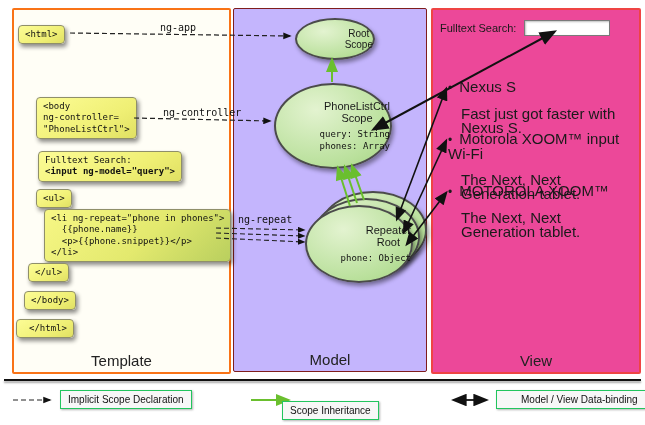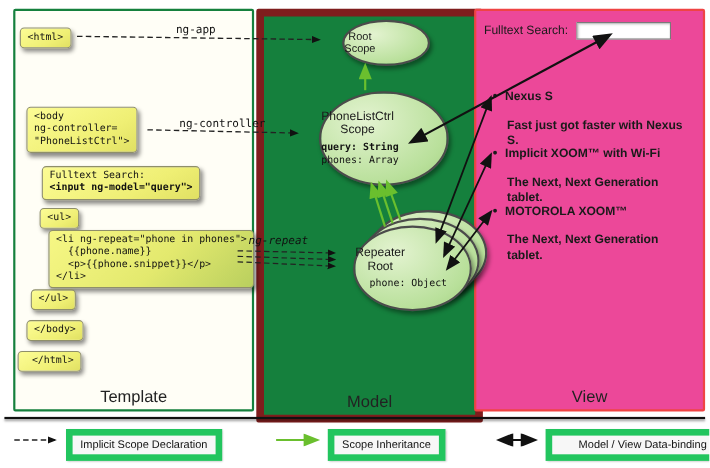--- a/index.html
+++ b/index.html
@@ -1,77 +1,77 @@
 <!DOCTYPE html>
 <html><head>
 <meta charset="utf-8">
 <style>
   html,body{margin:0;padding:0;background:#fff;}
   #stage{position:relative;width:645px;height:425px;background:#fff;
          font-family:"Liberation Sans",sans-serif;color:#1a1a1a;overflow:hidden;}
   .panel{position:absolute;top:8px;height:362px;border-radius:2px;}
-  #template-panel{left:12px;width:215px;border:2px solid #15803d;background:#fffef6;}
-  #model-panel{left:233px;width:192px;border:7px solid #7f1d1d;background:#15803d;}
+  #template-panel{left:12px;width:215px;border:2px solid #f97316;background:#fffef6;}
+  #model-panel{left:233px;width:192px;border:1px solid #7f1d1d;background:#c4b5fd;}
   #view-panel{left:431px;width:206px;border:2px solid #ef4444;background:#ec4899;}
   .panel-label{position:absolute;top:342px;width:100%;text-align:center;font-size:15px;color:#222;}
 
   .code{position:absolute;z-index:10;font-family:"DejaVu Sans Mono",monospace;font-size:9px;
         line-height:1.25;white-space:pre;padding:3px 6px;border:1px solid #8f8f6a;border-radius:4px;
         background:linear-gradient(150deg,#fcfc95 0%,#efef74 65%,#e0e063 100%);
         box-shadow:2px 3px 4px rgba(0,0,0,.45);color:#111;}
   .code.bold{font-weight:normal;}
   .code .bold{font-weight:bold;}
 
   .ellipse{position:absolute;z-index:10;border:2px solid #4b4b4b;border-radius:50%;
            background:radial-gradient(ellipse at 35% 30%,#e3f3d0,#b9e09b 70%,#a3d181 100%);
            box-shadow:2px 3px 4px rgba(0,0,0,.4);
-           display:flex;flex-direction:column;align-items:flex-start;justify-content:center;margin-left:16px;}
+           display:flex;flex-direction:column;align-items:flex-end;justify-content:center;}
   .ellipse .title{font-size:11px;line-height:1.15;text-align:center;white-space:pre;color:#1a1a1a;}
   .ellipse .prop{font-family:"DejaVu Sans Mono",monospace;font-size:9px;line-height:1.3;color:#111;}
-  .ellipse .prop.bold{font-weight:bold;}
+  .ellipse .prop.bold{font-weight:normal;}
   #root-scope .title{font-size:10px;}
 
   .arrow-label{position:absolute;z-index:25;font-family:"DejaVu Sans Mono",monospace;
                font-size:10px;color:#111;background:transparent;}
 
   #arrows{position:absolute;left:0;top:0;width:645px;height:425px;z-index:20;pointer-events:none;}
 
   #view-search-label{position:absolute;left:440px;top:22px;font-size:11px;z-index:10;}
   #view-search-input{position:absolute;left:524px;top:20px;width:80px;height:14px;z-index:10;
                      border:1px solid #7a7a7a;background:#fff;box-shadow:inset 1px 1px 2px rgba(0,0,0,.25);
                      font-size:10px;padding:0 2px;}
-  .view-item{position:absolute;left:448px;width:184px;z-index:10;font-size:11px;font-weight:bold;}
+  .view-item{position:absolute;left:448px;width:184px;z-index:10;font-size:15px;}
   .view-name{line-height:14px;}
   .bullet::before{content:"\2022";margin-right:7px;font-size:12px;}
   .view-snippet{margin-top:12px;margin-left:13px;line-height:14px;}
 
   #separator{position:absolute;left:4px;top:379px;width:637px;height:0;border-top:2px solid #111;
              box-shadow:0 2px 2px rgba(0,0,0,.35);}
   .legend-arrow{position:absolute;top:394px;z-index:10;}
   .legend-box{position:absolute;top:390px;z-index:10;font-size:10px;padding:3px 7px;
-              border:6px solid #22c55e;background:#f7f7f7;box-shadow:1px 1px 2px rgba(0,0,0,.3);
+              border:1px solid #22c55e;background:#f7f7f7;box-shadow:1px 1px 2px rgba(0,0,0,.3);
               white-space:nowrap;color:#111;}
 </style>
 </head>
 <body>
 
 <div id="stage">
 
   <div class="panel" id="template-panel">
     <div class="panel-label">Template</div>
   </div>
   <div class="panel" id="model-panel">
     <div class="panel-label">Model</div>
   </div>
   <div class="panel" id="view-panel">
     <div class="panel-label">View</div>
   </div>
 
   <div class="code bold" style="left:18px;top:25px;">&lt;html&gt;</div>
-  <div class="code bold" style="left:24px;top:97px;">&lt;body
+  <div class="code bold" style="left:36px;top:97px;">&lt;body
 ng-controller=
 "PhoneListCtrl"&gt;</div>
   <div class="code" style="left:38px;top:151px;"><span>Fulltext Search:</span>
 <span class="bold">&lt;input ng-model="query"&gt;</span></div>
   <div class="code bold" style="left:36px;top:189px;">&lt;ul&gt;</div>
   <div class="code" style="left:44px;top:209px;background:linear-gradient(135deg,#f7f785 0%,#e3e96e 55%,#b9cf5e 100%);">&lt;li ng-repeat="phone in phones"&gt;
   {{phone.name}}
   &lt;p&gt;{{phone.snippet}}&lt;/p&gt;
 &lt;/li&gt;</div>
   <div class="code bold" style="left:28px;top:263px;">&lt;/ul&gt;</div>
@@ -101,31 +101,31 @@
   </div>
 
   <div id="view-search-label">Fulltext Search:</div>
   <input id="view-search-input" value="" style="">
 
   <div class="view-item" style="top:80px;">
     <div class="view-name"><span class="bullet"></span><span>Nexus S</span></div>
     <div class="view-snippet">Fast just got faster with Nexus S.</div>
   </div>
   <div class="view-item" style="top:132px;">
-    <div class="view-name"><span class="bullet"></span><span>Implicit XOOM™ with Wi-Fi</span></div>
+    <div class="view-name"><span class="bullet"></span><span>Motorola XOOM™ input Wi-Fi</span></div>
     <div class="view-snippet">The Next, Next Generation tablet.</div>
   </div>
   <div class="view-item" style="top:184px;">
     <div class="view-name"><span class="bullet"></span><span>MOTOROLA XOOM™</span></div>
     <div class="view-snippet">The Next, Next Generation tablet.</div>
   </div>
 
   <div class="arrow-label" style="left:160px;top:22px;">ng-app</div>
   <div class="arrow-label" style="left:163px;top:107px;">ng-controller</div>
-  <div class="arrow-label" style="left:226px;top:214px;font-style:italic;">ng-repeat</div>
+  <div class="arrow-label" style="left:238px;top:214px;">ng-repeat</div>
 
   <svg id="arrows">
     <defs>
       <marker id="mArrow" viewBox="0 0 10 8" refX="8" refY="4" markerWidth="9" markerHeight="7" orient="auto-start-reverse">
         <path d="M0,0 L10,4 L0,8 z" fill="#111"></path>
       </marker>
       <marker id="mArrowSm" viewBox="0 0 10 8" refX="8" refY="4" markerWidth="7" markerHeight="6" orient="auto">
         <path d="M0,0 L10,4 L0,8 z" fill="#111"></path>
       </marker>
       <marker id="mGreen" viewBox="0 0 10 8" refX="8" refY="4" markerWidth="8" markerHeight="6" orient="auto">
@@ -153,20 +153,20 @@
   <div id="separator"></div>
 
   <svg class="legend-arrow" style="left:12px;" width="46" height="12">
     <line x1="1" y1="6" x2="38" y2="6" stroke="#222" stroke-width="1.2" stroke-dasharray="5,3" marker-end="url(#mArrowSm)"></line>
   </svg>
   <div class="legend-box" style="left:60px;">Implicit Scope Declaration</div>
 
   <svg class="legend-arrow" style="left:250px;" width="46" height="12">
     <line x1="1" y1="6" x2="38" y2="6" stroke="#6abf2e" stroke-width="2" marker-end="url(#mGreen)"></line>
   </svg>
-  <div class="legend-box" style="left:298px;">Scope Inheritance</div>
+  <div class="legend-box" style="left:282px;margin-top:11px;">Scope Inheritance</div>
 
   <svg class="legend-arrow" style="left:448px;" width="46" height="12">
     <line x1="6" y1="6" x2="38" y2="6" stroke="#111" stroke-width="1.8" marker-start="url(#mArrow)" marker-end="url(#mArrow)"></line>
   </svg>
   <div class="legend-box" style="left:496px;padding-left:24px;">Model / View Data-binding</div>
 
 </div>
 
 </body></html>

